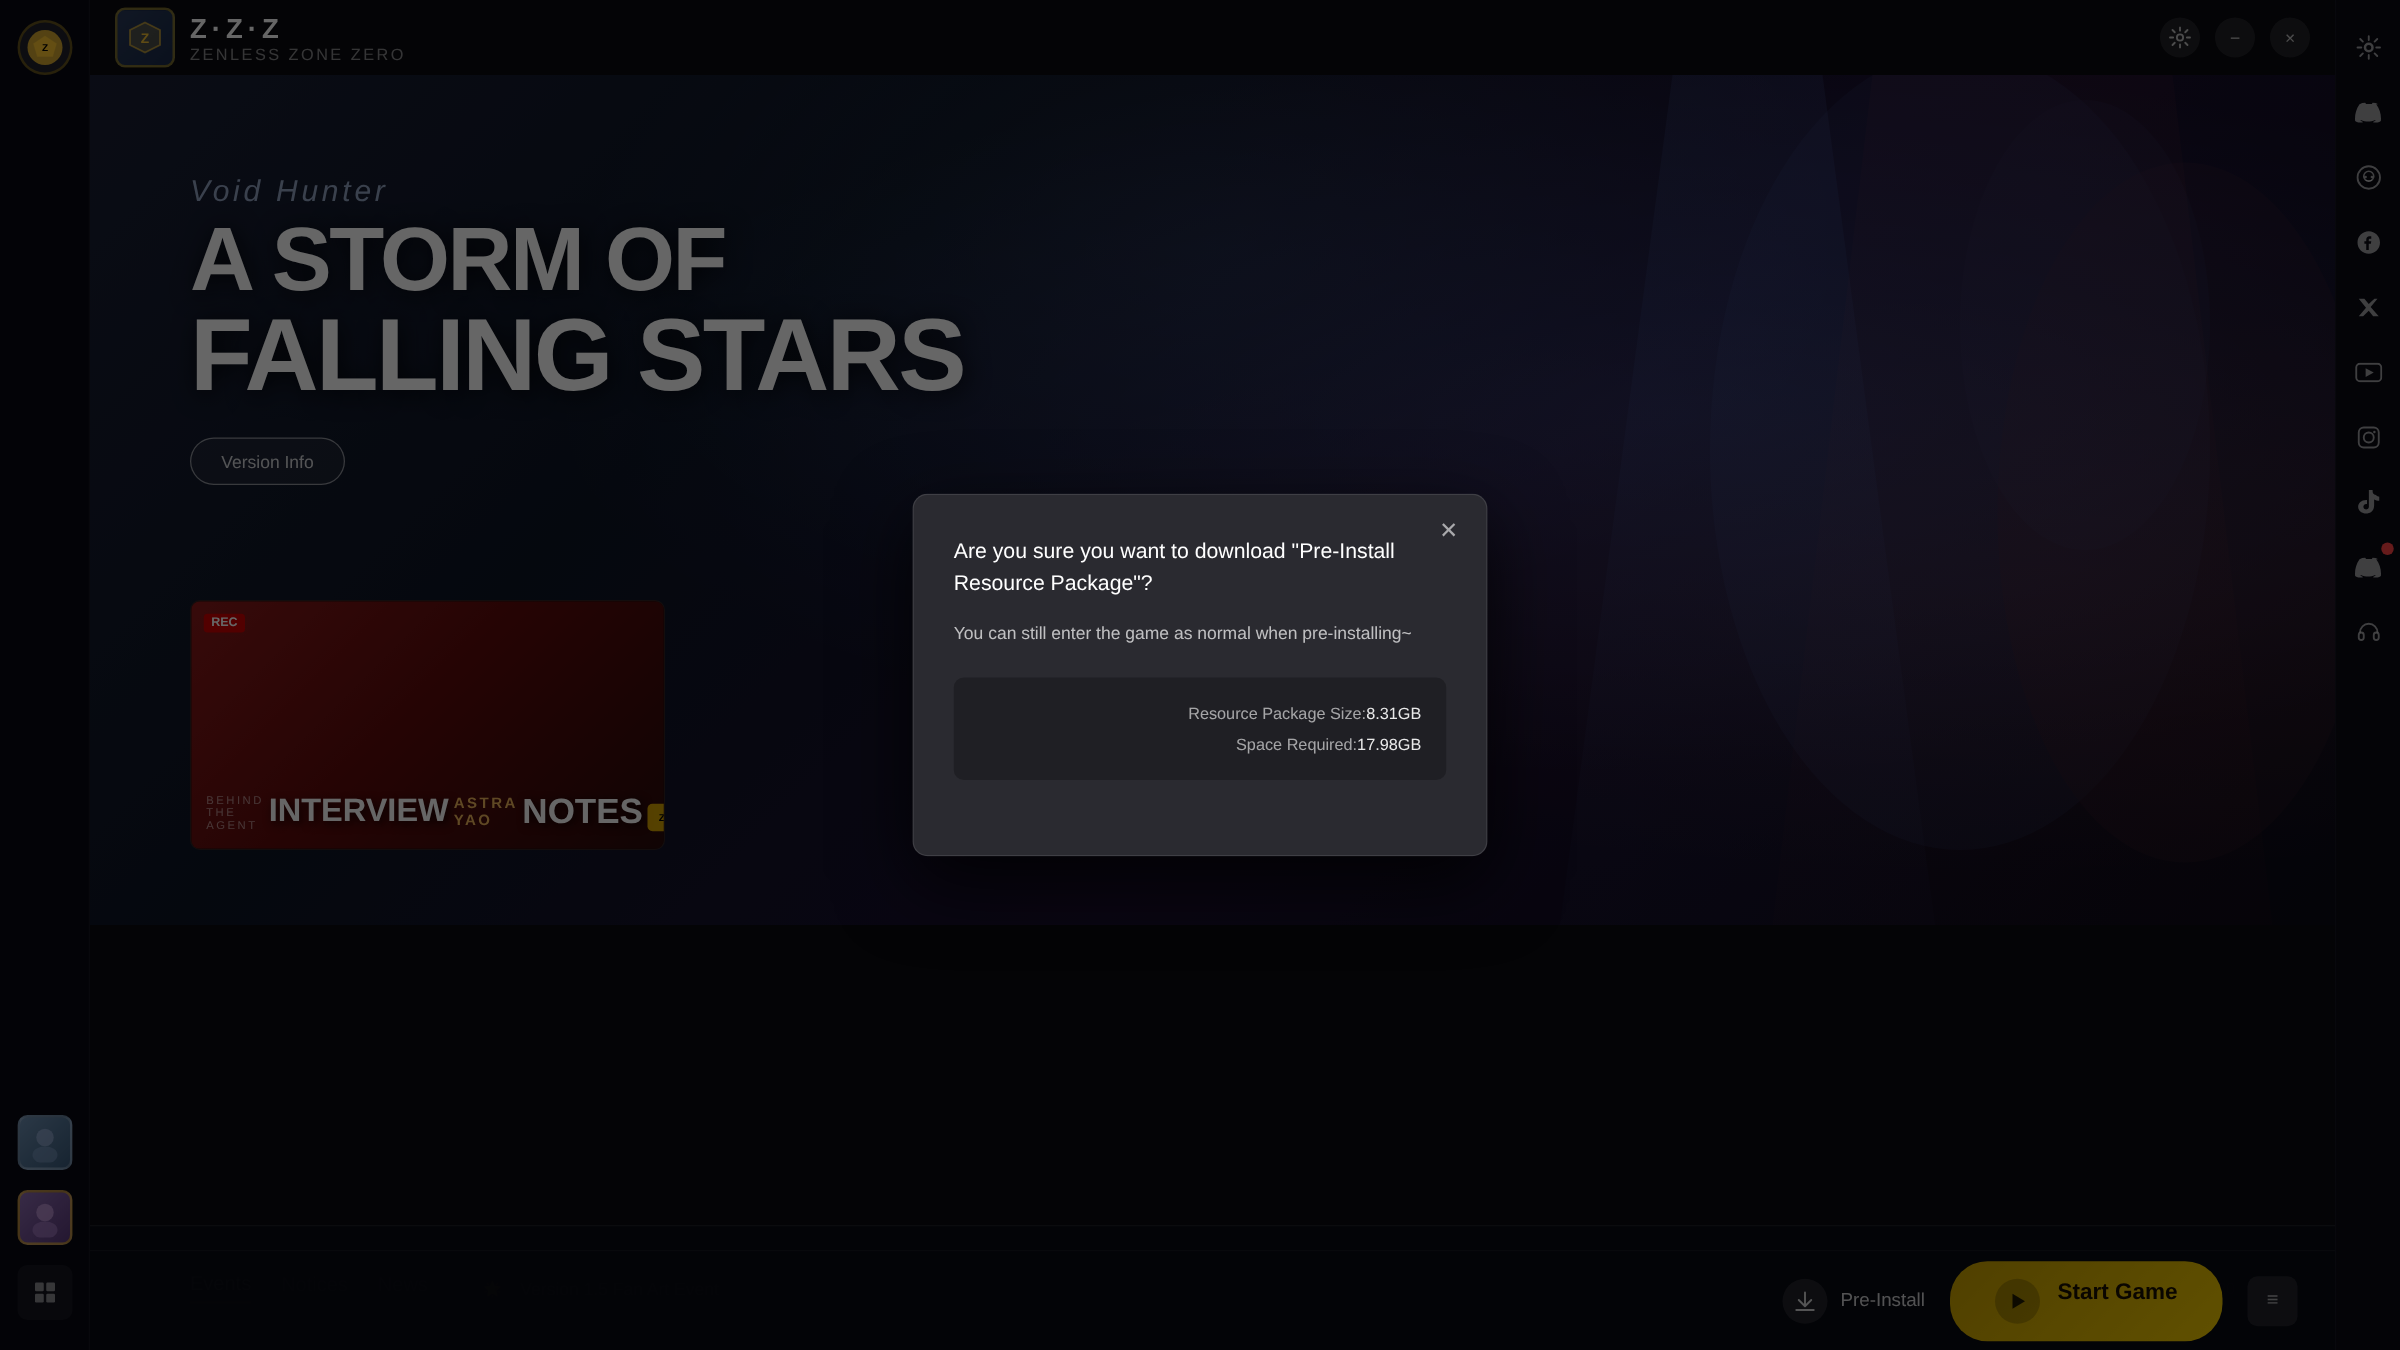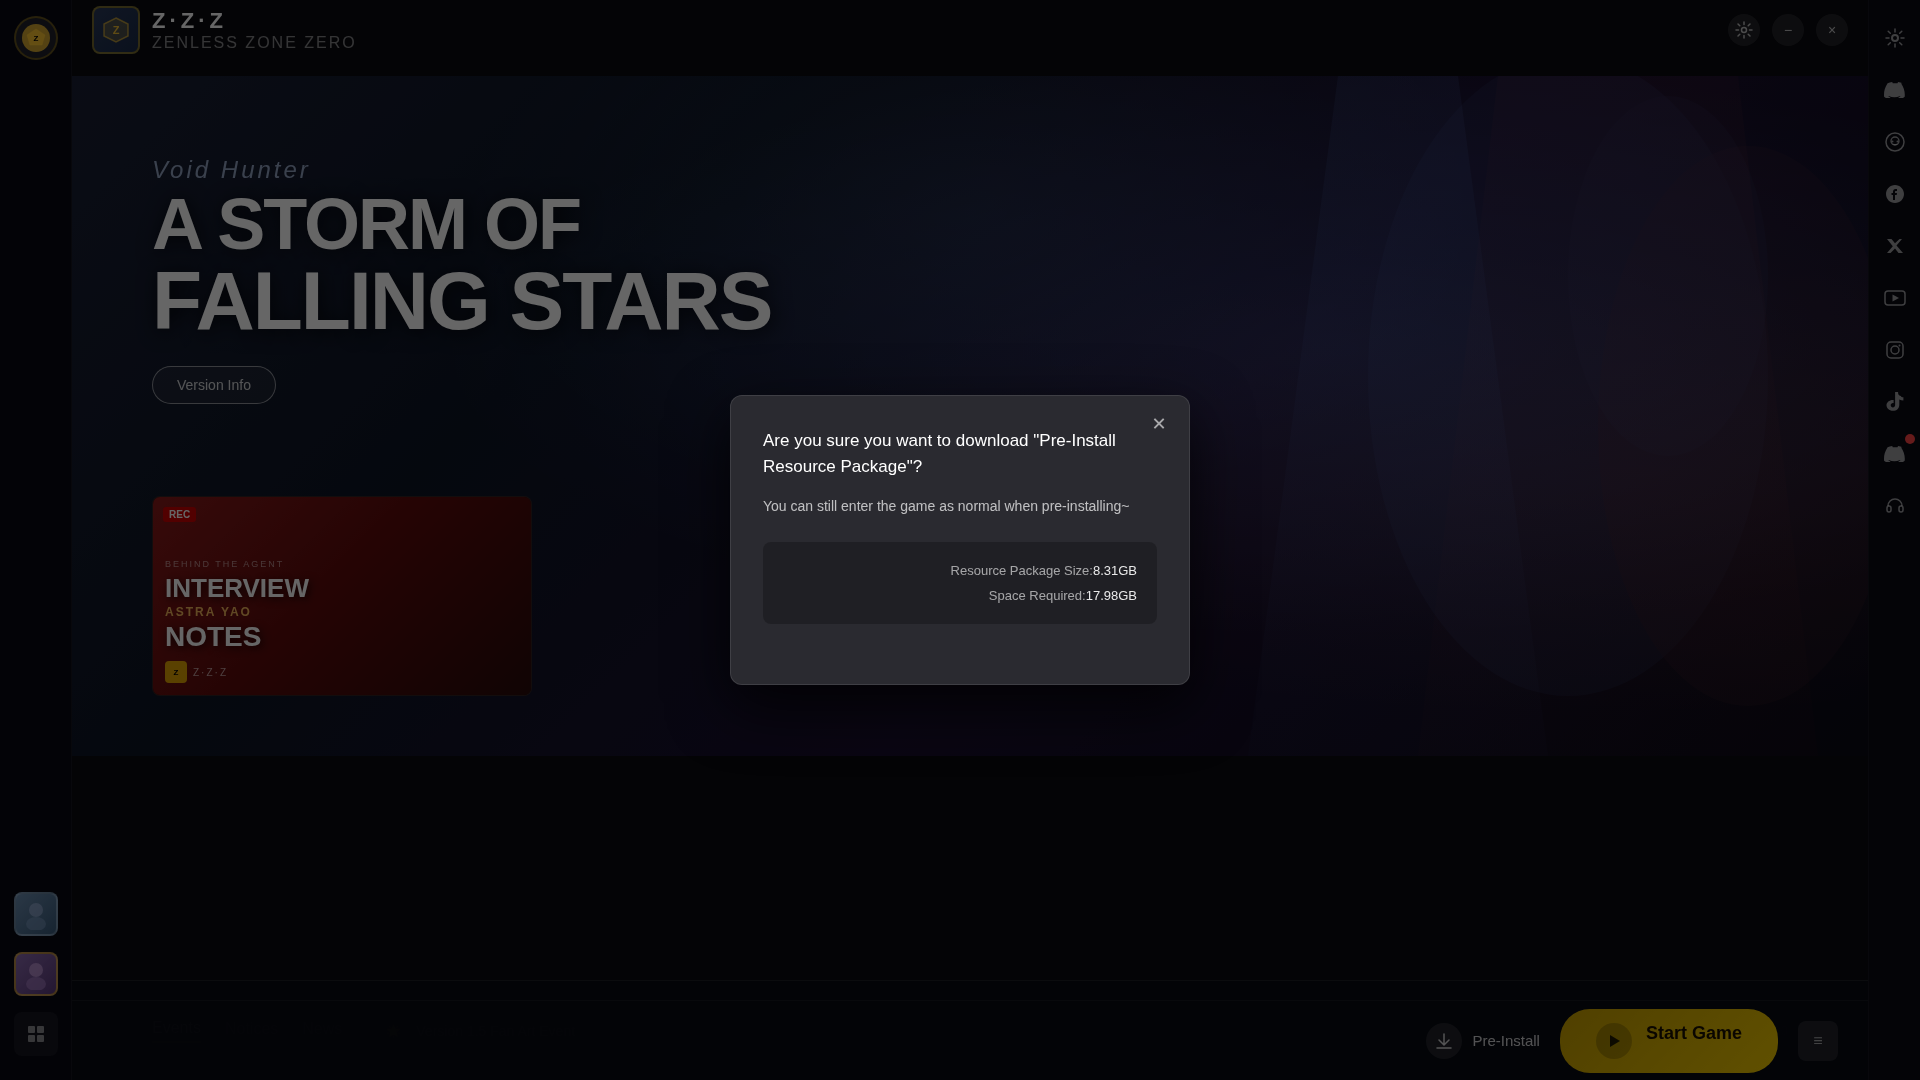--- a/index.html
+++ b/index.html
@@ -182,21 +182,21 @@
     }
 
     .game-logo-zzz {
       font-size: 22px;
       font-weight: bold;
       color: #fff;
       letter-spacing: 4px;
     }
 
     .game-logo-subtitle {
-      font-size: 16px;
+      font-size: 13px;
       color: rgba(255,255,255,0.5);
       letter-spacing: 2px;
     }
 
     .topbar-actions {
       display: flex;
       gap: 12px;
       align-items: center;
     }
 
@@ -219,21 +219,21 @@
       left: 72px;
       right: 52px;
       top: 60px;
       bottom: 0;
       z-index: 1;
     }
 
     
     .hero-section {
       position: absolute;
-      top: 16px;
+      top: 0;
       left: 0;
       right: 0;
       height: 680px;
       background: linear-gradient(to bottom right, #0d1a30 0%, #1a2545 40%, #2a1530 70%, #150a20 100%);
       overflow: hidden;
     }
 
     
     .hero-title-area {
       position: absolute;
@@ -306,21 +306,20 @@
       color: #fff;
       font-size: 10px;
       padding: 2px 6px;
       border-radius: 3px;
       font-weight: bold;
       text-align: center;
     }
 
     .video-title-area {
       display: flex;
-      flex-direction: column;
       gap: 4px;
       margin-top: 28px;
     }
 
     .video-brand {
       display: flex;
       align-items: center;
       gap: 6px;
     }
 

